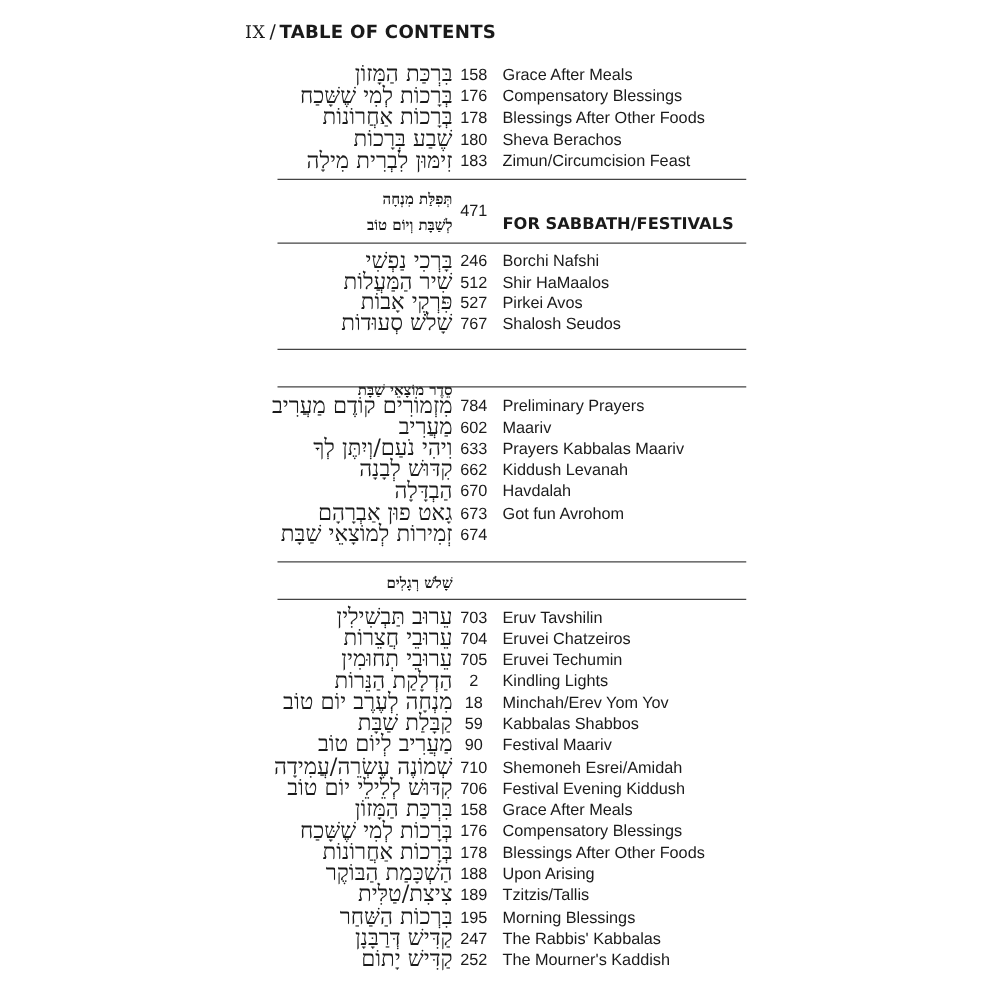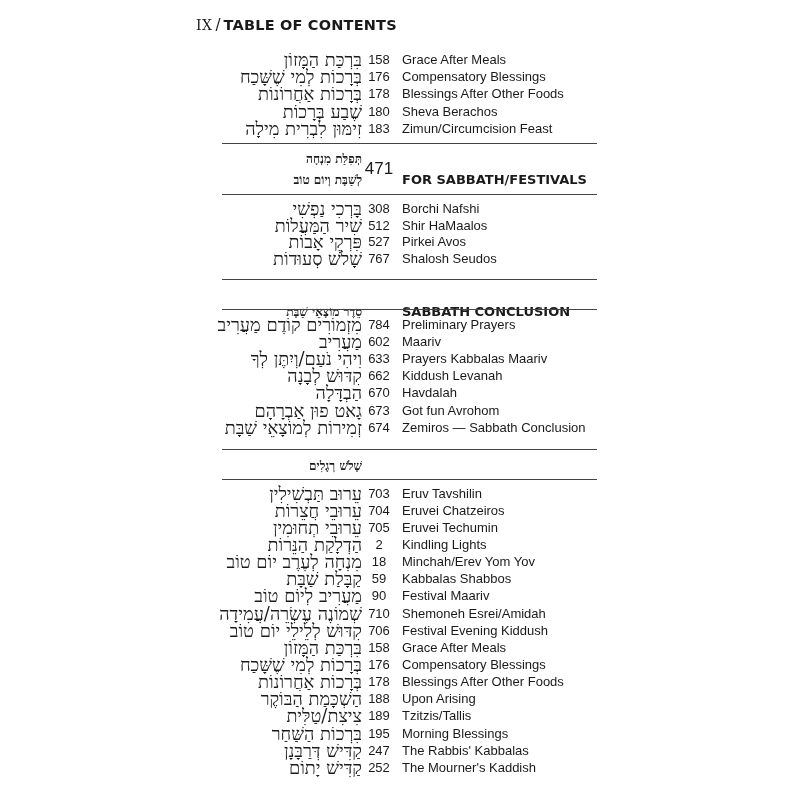--- a/index.html
+++ b/index.html
@@ -109,21 +109,21 @@
       font-family: "DejaVu Sans", sans-serif;
       font-weight: bold;
       font-size: 13px;
     }
     .section-head .pg-h {
       position: absolute;
       left: 142px;
       width: 30px;
       text-align: center;
       font-family: "Liberation Sans", sans-serif;
-      font-size: 17px;
+      font-size: 13px;
     }
   </style>
 </head>
 <body>
 
 <div class="page-header">
   <span class="roman">IX</span><span class="sep">/</span><span class="title">TABLE OF CONTENTS</span>
 </div>
 
 <div class="toc">
@@ -158,21 +158,21 @@
   <div class="section-head" style="top:147px; height:46px">
     <span class="heb-h" style="top:2px; line-height:20px">תְּפִלַּת מִנְחָה</span>
     <span class="heb-h" style="top:23px; line-height:20px">לְשַׁבָּת וְיוֹם טוֹב</span>
     <span class="pg-h" style="top:12px; line-height:20px">471</span>
     <span class="eng-h" style="top:23px; line-height:20px">FOR SABBATH/FESTIVALS</span>
   </div>
   <div class="rule" style="top:194px"></div>
 
   <div class="row" style="top:200px">
     <span class="heb">בָּרְכִי נַפְשִׁי</span>
-    <span class="pg">308</span>
+    <span class="pg">246</span>
     <span class="eng">Borchi Nafshi</span>
   </div>
   <div class="row" style="top:217px">
     <span class="heb">שִׁיר הַמַּעֲלוֹת</span>
     <span class="pg">512</span>
     <span class="eng">Shir HaMaalos</span>
   </div>
   <div class="row" style="top:233px">
     <span class="heb">פִּרְקֵי אָבוֹת</span>
     <span class="pg">527</span>
@@ -180,21 +180,20 @@
   </div>
   <div class="row" style="top:250px">
     <span class="heb">שָׁלֹשׁ סְעוּדוֹת</span>
     <span class="pg">767</span>
     <span class="eng">Shalosh Seudos</span>
   </div>
 
   <div class="rule" style="top:279px"></div>
   <div class="section-head" style="top:300px; height:24px">
     <span class="heb-h" style="top:2px; line-height:20px">סֵדֶר מוֹצָאֵי שַׁבָּת</span>
-    <span class="eng-h" style="top:2px; line-height:20px">SABBATH CONCLUSION</span>
   </div>
   <div class="rule" style="top:309px"></div>
 
   <div class="row" style="top:316px">
     <span class="heb">מִזְמוֹרִים קוֹדֶם מַעֲרִיב</span>
     <span class="pg">784</span>
     <span class="eng">Preliminary Prayers</span>
   </div>
   <div class="row" style="top:333px">
     <span class="heb">מַעֲרִיב</span>
@@ -217,21 +216,20 @@
     <span class="eng">Havdalah</span>
   </div>
   <div class="row" style="top:402px">
     <span class="heb">גָאט פוּן אַבְרָהָם</span>
     <span class="pg">673</span>
     <span class="eng">Got fun Avrohom</span>
   </div>
   <div class="row" style="top:419px">
     <span class="heb">זְמִירוֹת לְמוֹצָאֵי שַׁבָּת</span>
     <span class="pg">674</span>
-    <span class="eng">Zemiros — Sabbath Conclusion</span>
   </div>
 
   <div class="rule" style="top:449px"></div>
   <div class="section-head" style="top:454px; height:24px">
     <span class="heb-h" style="top:2px; line-height:20px">שָׁלֹשׁ רְגָלִים</span>
   </div>
   <div class="rule" style="top:479px"></div>
 
   <div class="row" style="top:485px">
     <span class="heb">עֵרוּב תַּבְשִׁילִין</span>

